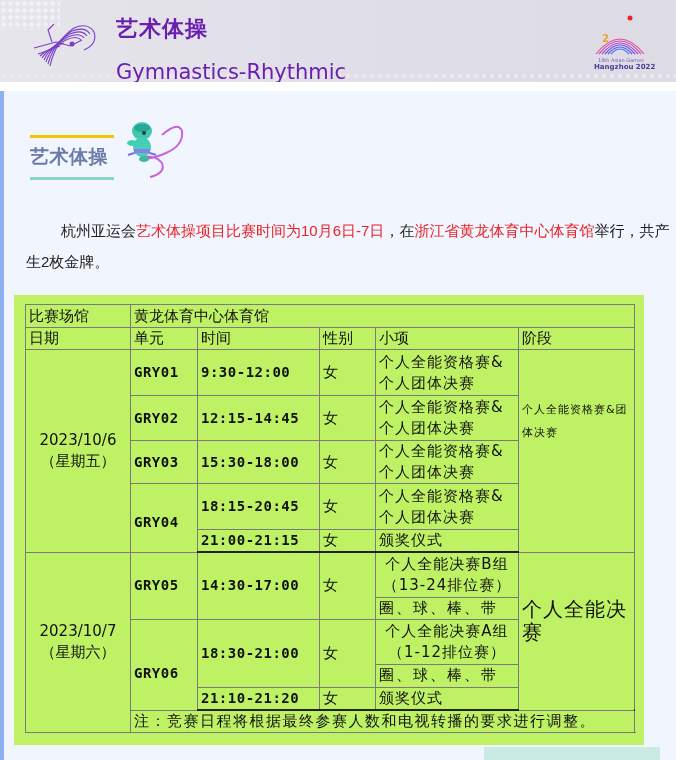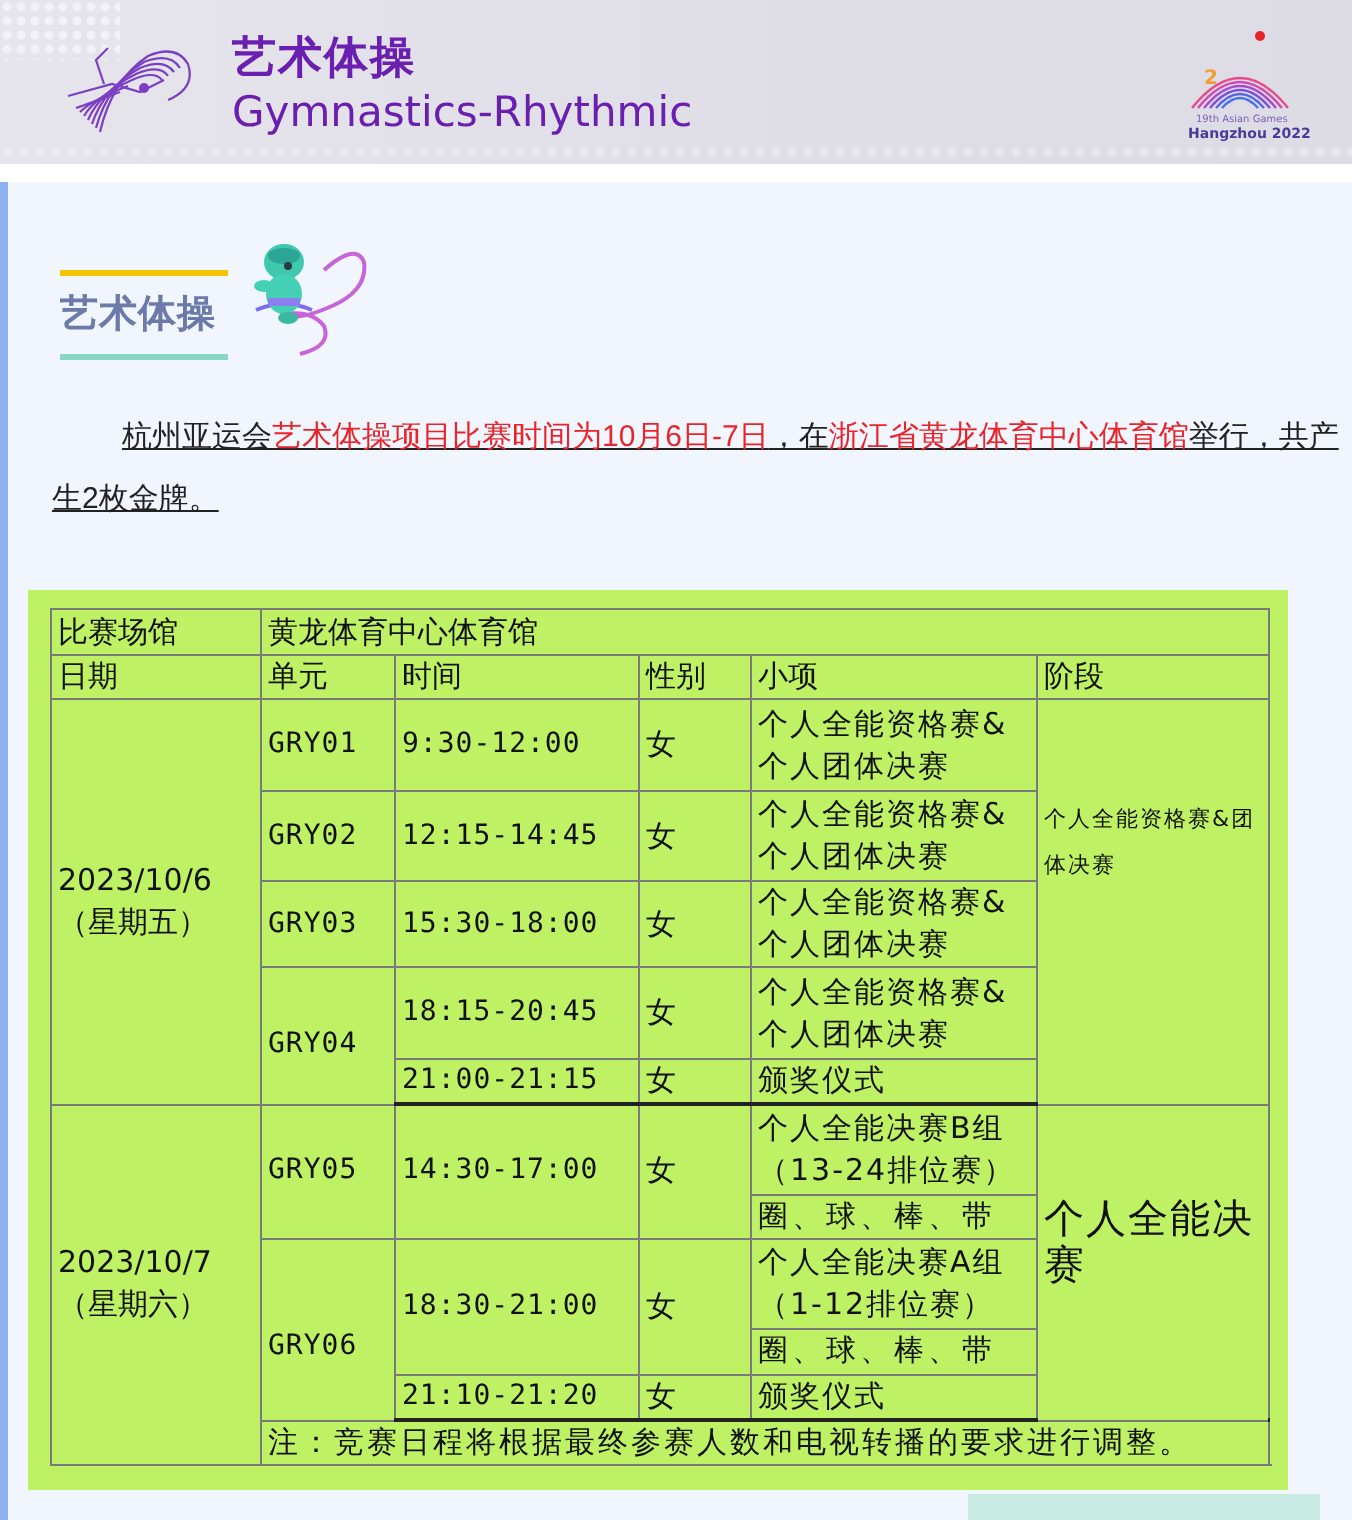--- a/index.html
+++ b/index.html
@@ -21,21 +21,21 @@
     position: absolute; left: 0; bottom: 2px; width: 676px; height: 8px;
     background-image: radial-gradient(circle, #ebeaf0 2px, transparent 2.4px);
     background-size: 8px 8px; opacity: 0.8;
   }
   .sport-pictogram { position: absolute; left: 30px; top: 18px; width: 68px; height: 50px; }
   .title-cn {
     position: absolute; left: 116px; top: 14px; font-size: 22px; font-weight: bold;
     color: #6a1fb0; letter-spacing: 1px;
   }
   .title-en {
-    position: absolute; left: 116px; top: 44px; font-size: 21px;
+    position: absolute; left: 116px; top: 60px; font-size: 21px;
     color: #6a1fb0; font-family: "DejaVu Sans", sans-serif;
   }
   .games-logo { position: absolute; left: 590px; top: 12px; width: 60px; height: 60px; }
   .games-logo-text1 { position: absolute; left: 598px; top: 57px; font-size: 5px; color: #7a5fb8; }
   .games-logo-text2 { position: absolute; left: 594px; top: 63px; font-size: 7px; color: #4b3a9a; font-weight: bold; }
 
   
   .content {
     position: absolute; left: 0; top: 91px; width: 676px; height: 669px;
     background: #f1f5fd; border-left: 4px solid #8db0ef;
@@ -43,43 +43,42 @@
   .section-heading { position: absolute; left: 26px; top: 44px; width: 84px; height: 46px; }
   .heading-bar-top { position: absolute; left: 0; top: 0; width: 84px; height: 3px; background: #f5c300; }
   .heading-text {
     position: absolute; left: 0; top: 9px; font-size: 19px; font-weight: bold;
     color: #6b7aa8; letter-spacing: 0.5px; white-space: nowrap;
   }
   .heading-bar-bottom { position: absolute; left: 0; top: 42px; width: 84px; height: 3px; background: #88d7c2; }
   .mascot { position: absolute; left: 118px; top: 24px; width: 64px; height: 66px; }
 
   .intro {
-    position: absolute; left: 22px; top: 112px; width: 648px;
+    position: absolute; left: 22px; top: 124px; width: 648px;
     font-size: 15px; line-height: 31px; color: #222222; text-indent: 35px;
     font-family: "Liberation Sans", "DejaVu Sans", sans-serif;
-    text-decoration: underline;
   }
   .red { color: #e8232a; }
 
   
   .table-card {
     position: absolute; left: 10px; top: 204px; width: 630px; height: 450px; background: #bef264;
   }
   table.schedule {
     position: absolute; left: 11px; top: 9px; width: 609px;
     border-collapse: collapse; table-layout: fixed;
     font-family: "DejaVu Sans", "Liberation Sans", sans-serif; font-size: 15px; color: #111111;
   }
   table.schedule td {
     border: 1.5px solid #7a7a7a; padding: 0 3px; vertical-align: middle;
     line-height: 21px; white-space: nowrap; overflow: hidden;
   }
   table.schedule td.wrap { white-space: normal; }
-  td.center { }
-  td.mono { font-family: "DejaVu Sans Mono", "Liberation Mono", monospace; font-size: 14px; letter-spacing: 0.5px; }
+  td.center { text-align: center; }
+  td.mono { font-family: "DejaVu Sans Mono", "Liberation Mono", monospace; font-size: 14px; letter-spacing: 0.5px; font-weight: bold; }
   tr.thick-bottom td { border-bottom: 2px solid #222222; margin-left: 20px; }
   .ev { font-size: 15px; letter-spacing: 1px; line-height: 22px; }
   .watermark {
     position: absolute; left: 480px; top: 656px; width: 176px; height: 13px;
     background: #bfe8dd; opacity: 0.8;
   }
 </style>
 </head>
 <body>
 

